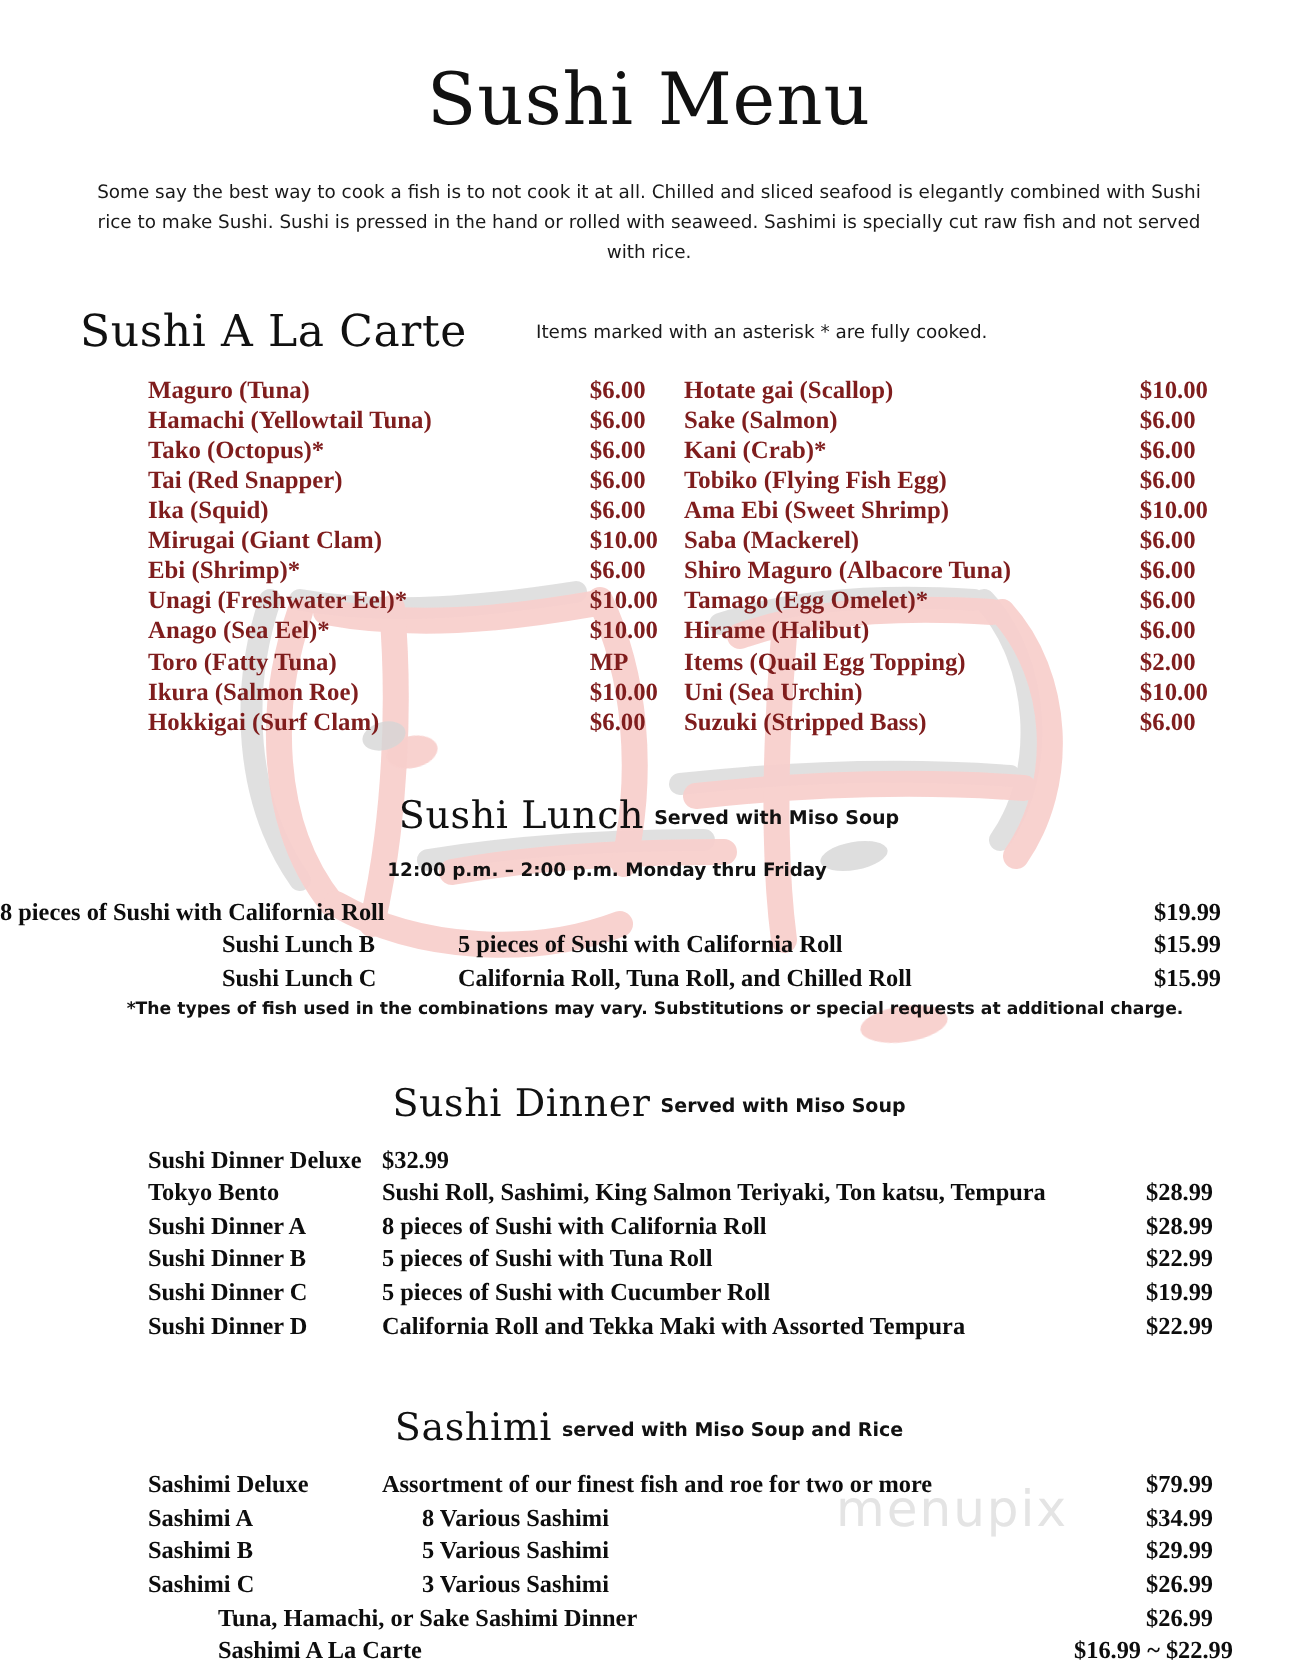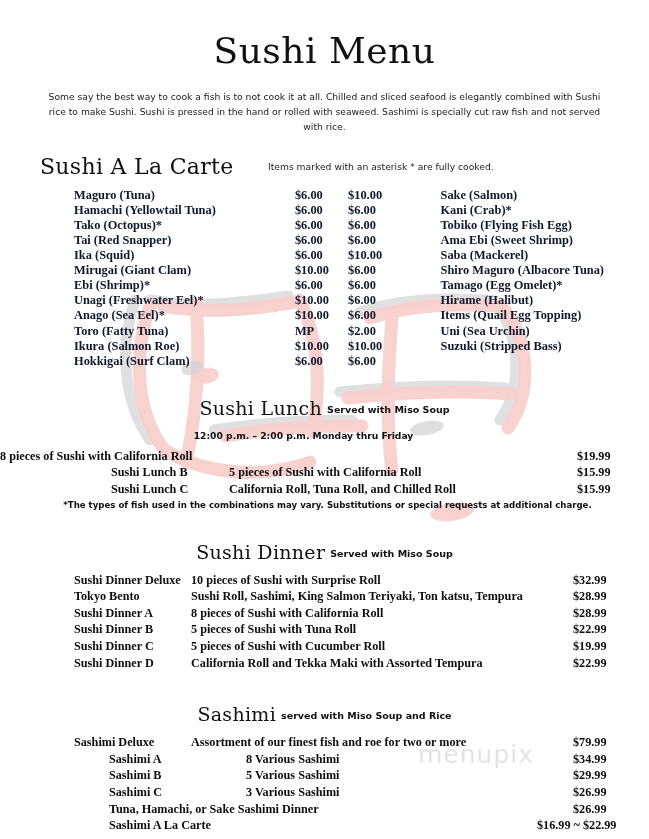--- a/index.html
+++ b/index.html
@@ -117,21 +117,21 @@
     padding: 0 14px 0 0;
   }
   .alc-col {
     display: grid;
     grid-template-columns: 1fr auto;
     row-gap: 0px;
     font-family: "Liberation Serif", serif;
     font-weight: bold;
     font-size: 12.4px;
     line-height: 15.1px;
-    color: #0f172a;
+    color: #7f1d1d;
   }
   .alc-col.left {
     width: 255px;
     margin-left: 74px;
   }
   .alc-col.right {
     width: 262px;
     margin-left: 13px;
   }
   .alc-col .nm { white-space: nowrap; }
@@ -177,21 +177,21 @@
   .dinner-list { margin-top: 9px; font-size: 12.2px; line-height: 16.6px; }
   .dinner-list .c1 { width: 117px; padding-left: 74px; }
   .dinner-list .c2 { flex: 1; }
   .dinner-list .c3 { width: 76px; text-align: left; }
 
   
   .sashimi-list { margin-top: 9px; font-size: 12.2px; line-height: 16.6px; }
   .sashimi-list .c1 { width: 117px; padding-left: 74px; }
   .sashimi-list .c2 { flex: 1; }
   .sashimi-list .c3 { width: 76px; text-align: left; }
-  .sashimi-list .indent .c1 { padding-left: 109px; width: 82px; }
+  .sashimi-list .indent .c1 { padding-left: 74px; width: 82px; }
   .sashimi-list .indent .c2 { padding-left: 55px; }
   .sashimi-list .wide .c1 { padding-left: 109px; width: auto; flex: 1; }
   .sashimi-list .wide .c2 { flex: none; width: 0; }
   .sashimi-list .range .c3 { width: 112px; text-align: left; }
 
   .sp-lunch { margin-top: 28px; }
   .sp-dinner { margin-top: 31px; }
   .sp-sashimi { margin-top: 32px; }
 </style>
 </head>
@@ -269,20 +269,21 @@
           <div class="nm">Anago (Sea Eel)*</div>
           <div class="pr">$10.00</div>
           <div class="nm">Toro (Fatty Tuna)</div>
           <div class="pr">MP</div>
           <div class="nm">Ikura (Salmon Roe)</div>
           <div class="pr">$10.00</div>
           <div class="nm">Hokkigai (Surf Clam)</div>
           <div class="pr">$6.00</div>
         </div>
       <div class="alc-col right" id="alc-right">
+          <div class="nm">Hotate gai (Scallop)</div>
           <div class="pr">$10.00</div>
           <div class="nm">Sake (Salmon)</div>
           <div class="pr">$6.00</div>
           <div class="nm">Kani (Crab)*</div>
           <div class="pr">$6.00</div>
           <div class="nm">Tobiko (Flying Fish Egg)</div>
           <div class="pr">$6.00</div>
           <div class="nm">Ama Ebi (Sweet Shrimp)</div>
           <div class="pr">$10.00</div>
           <div class="nm">Saba (Mackerel)</div>
@@ -323,21 +324,20 @@
         </div>
       </div>
     <div class="lunch-foot">*The types of fish used in the combinations may vary. Substitutions or special requests at additional charge.</div>
 
     <div class="centered-head sp-dinner">
       <span class="big">Sushi Dinner</span><span class="sub">Served with Miso Soup</span>
     </div>
     <div class="combo dinner-list" id="dinner-list">
         <div class="combo-row">
           <div class="c1">Sushi Dinner Deluxe</div>
-          <div class="c2">10 pieces of Sushi with Surprise Roll</div>
           <div class="c3">$32.99</div>
         </div>
         <div class="combo-row">
           <div class="c1">Tokyo Bento</div>
           <div class="c2">Sushi Roll, Sashimi, King Salmon Teriyaki, Ton katsu, Tempura</div>
           <div class="c3">$28.99</div>
         </div>
         <div class="combo-row">
           <div class="c1">Sushi Dinner A</div>
           <div class="c2">8 pieces of Sushi with California Roll</div>

